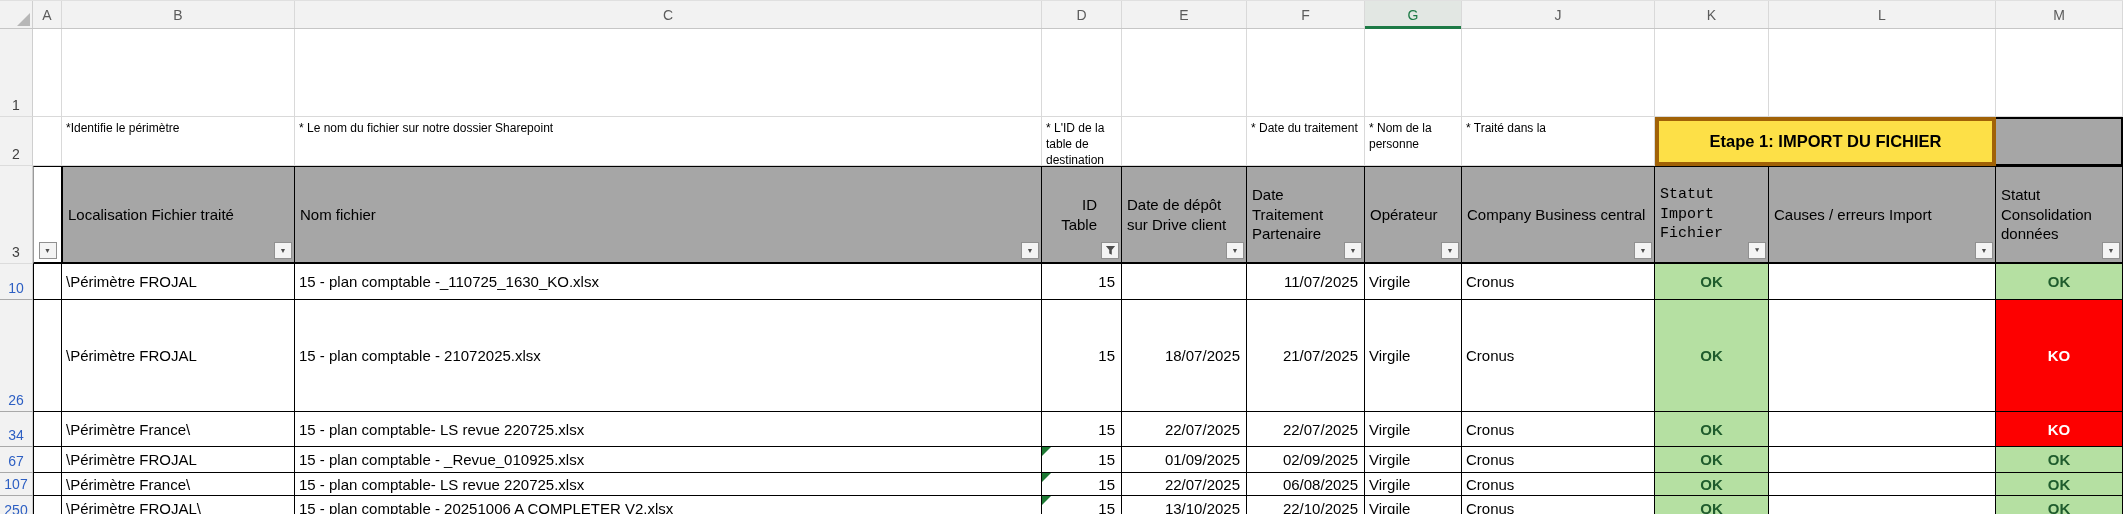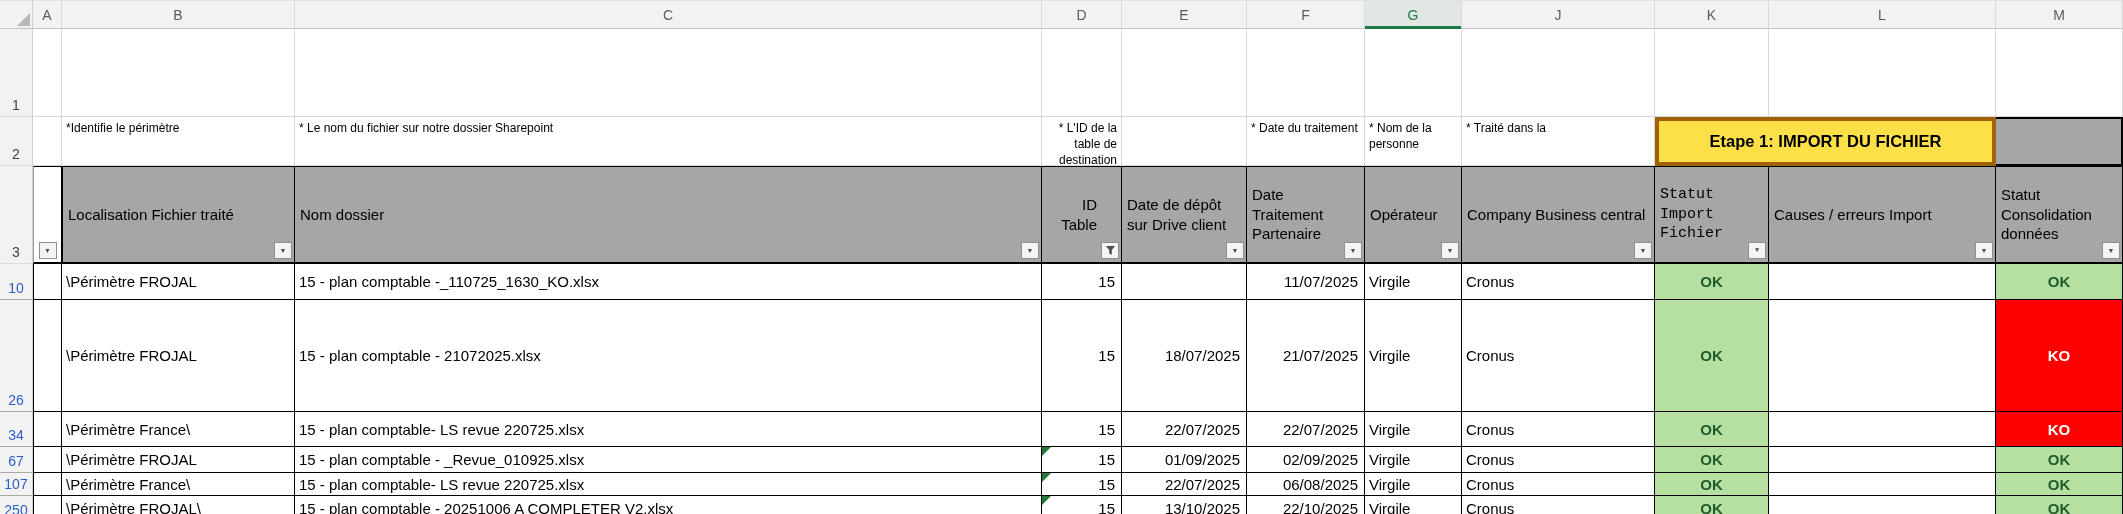--- a/index.html
+++ b/index.html
@@ -33,21 +33,21 @@
   .gut.blue { color:#2d5fc3; border-bottom:1px solid #a9a9a9; }
   
   .c { display:flex; align-items:center; padding:0 4px; font-size:15px; color:#000;
        overflow:hidden; white-space:nowrap; position:relative; flex:none; height:100%; }
   .lc { border-right:1px solid #d9d9d9; border-bottom:1px solid #d9d9d9; }   
   .tc { border-right:1px solid #000; border-bottom:1px solid #000; background:#fff; } 
   .right { justify-content:flex-end; text-align:right; padding-right:6px; }
   .center { justify-content:center; text-align:left;font-family:Liberation Mono, monospace; }
   
   .note { font-size:12px; align-items:flex-start; padding:3px 4px; white-space:normal; line-height:1.35; }
-  .noteR { text-align:right; justify-content:flex-end; }
+  .noteR { justify-content:flex-end; }
   
   .banner { background:#fde047; border:4px solid #a16207; display:flex; align-items:center; justify-content:center;
     font-weight:bold; font-size:16.5px; color:#000; }
   .bannerEmpty { background:#a6a6a6; border:2px solid #000; border-left:none; }
   
   .h { background:#a6a6a6; border-right:1px solid #000; border-top:1px solid #000; border-bottom:2px solid #000;
     font-size:15px; color:#000; white-space:normal; line-height:1.3; padding:2px 5px; }
   .hA { background:#fff; border-left:1px solid #9a9a9a; }
   .hFirst { border-left:1px solid #000; }
   
@@ -120,21 +120,21 @@
           <span class="ar">▼</span>
         </span>
     </div>
     <div class="c wB h hFirst">
       <span>Localisation Fichier traité</span>
       <span class="fb">
           <span class="ar">▼</span>
         </span>
     </div>
     <div class="c wC h">
-      <span>Nom dossier</span>
+      <span>Nom fichier</span>
       <span class="fb">
           <span class="ar">▼</span>
         </span>
     </div>
     <div class="c wD h right" style="padding-right:24px">
       <span>ID Table</span>
       <span class="fb">
         <svg width="11" height="11" viewBox="0 0 12 12">
             <path d="M1 1 L11 1 L7.4 5.4 L7.4 10.6 L4.6 9.2 L4.6 5.4 Z" fill="#4d4d4d"></path>
           </svg>

